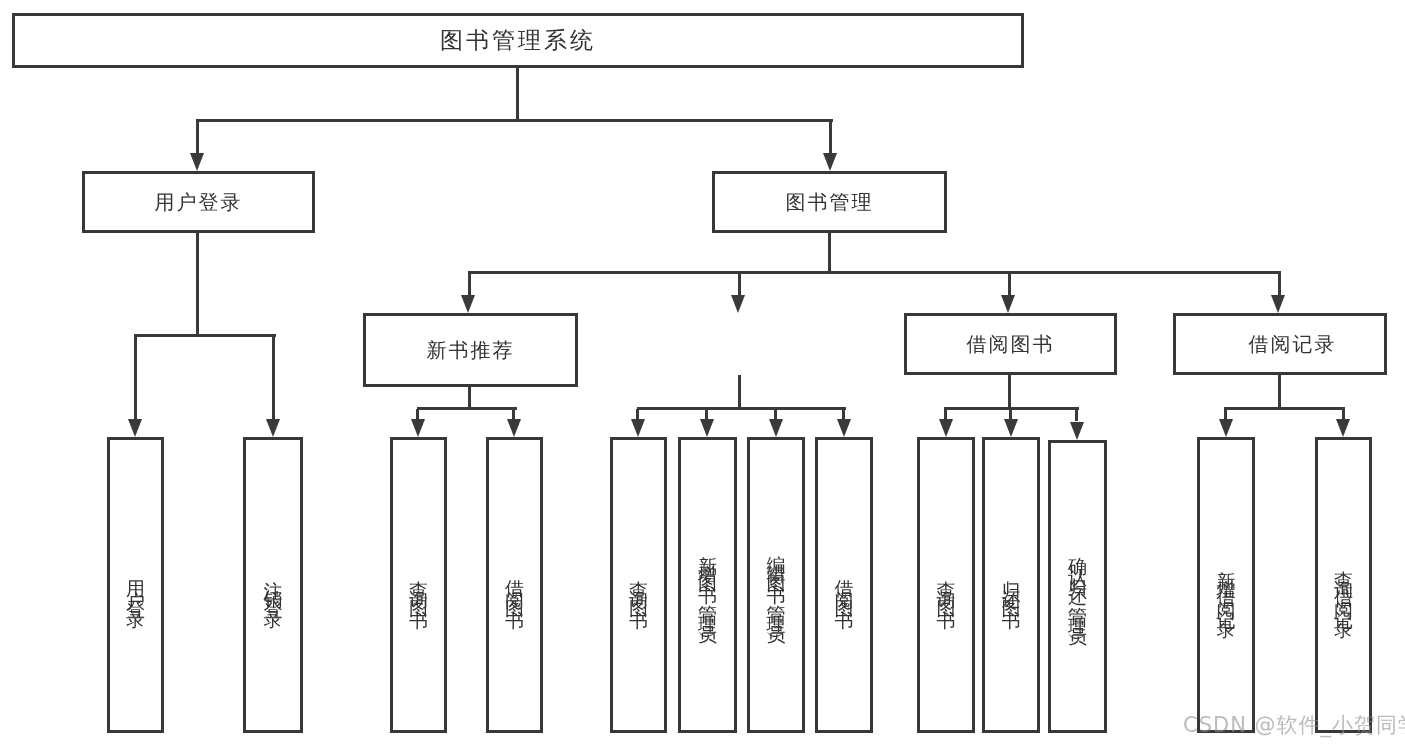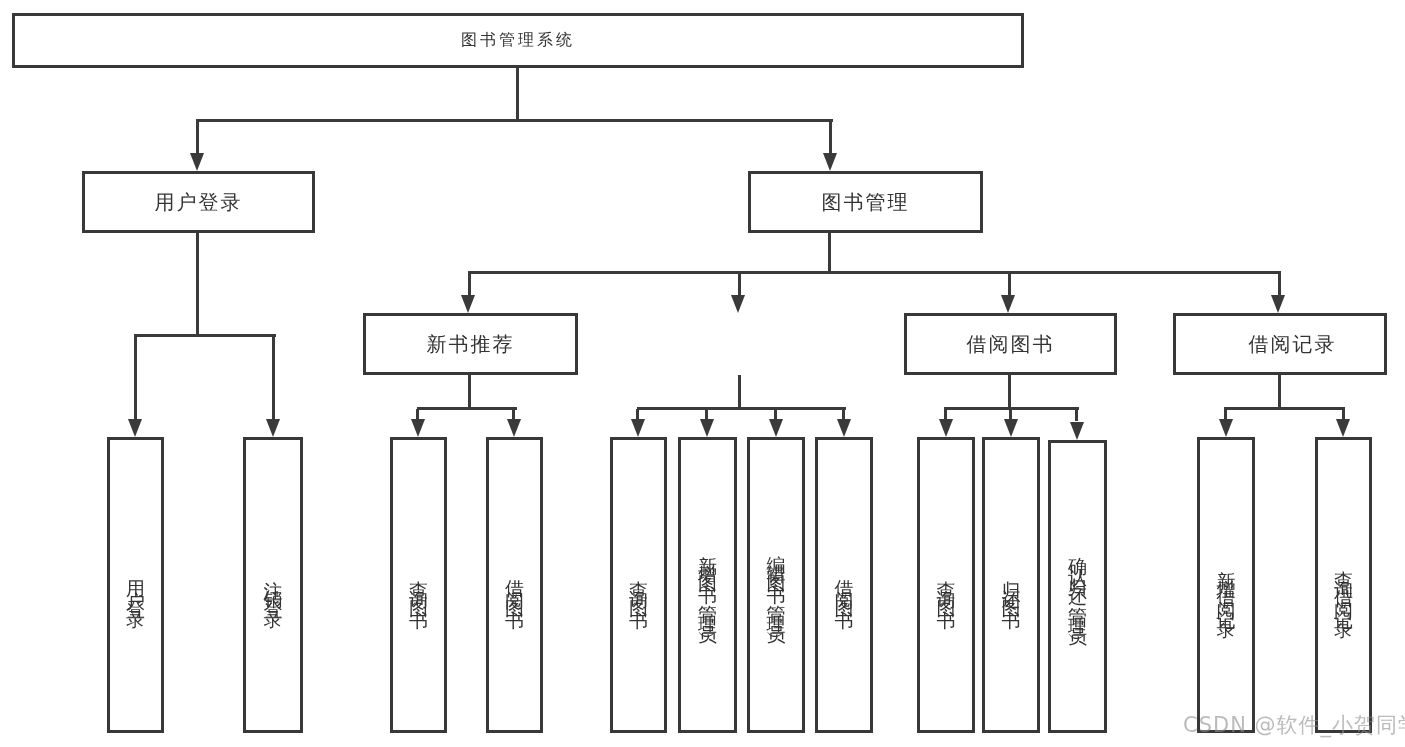--- a/index.html
+++ b/index.html
@@ -6,21 +6,21 @@
   #stage{
     position:relative;width:1405px;height:747px;background:#ffffff;overflow:hidden;
     font-family:"DejaVu Sans","Liberation Sans",sans-serif;color:#333333;
   }
   .box{
     position:absolute;box-sizing:border-box;background:#ffffff;
     border:3px solid #383838;display:flex;align-items:center;justify-content:center;
     z-index:2;
   }
   .hbox{font-size:20px;letter-spacing:2px;}
-  .root{font-size:16px;letter-spacing:3px;}
+  .root{font-size:23px;letter-spacing:3px;}
   .vbox{font-size:19px;}
   .vbox .vtxt{
     writing-mode:vertical-rl;text-orientation:mixed;
     letter-spacing:10px;line-height:1.05;
   }
   .vl{position:absolute;width:3px;background:#3a3a3a;z-index:1;}
   .hl{position:absolute;height:3px;background:#3a3a3a;z-index:1;}
   .ah{
     position:absolute;width:0;height:0;z-index:1;
     border-left:7px solid transparent;border-right:7px solid transparent;
@@ -38,25 +38,25 @@
 <div id="stage">
 
   <div class="box hbox root" style="left:12px;top:13px;width:1012px;height:55px;">
     <span>图书管理系统</span>
   </div>
 
   <div class="box hbox" style="left:82px;top:171px;width:233px;height:62px;">
     <span>用户登录</span>
   </div>
 
-  <div class="box hbox" style="left:712px;top:171px;width:235px;height:62px;margin-left:36px;">
+  <div class="box hbox" style="left:712px;top:171px;width:235px;height:62px;">
     <span>图书管理</span>
   </div>
 
-  <div class="box hbox" style="left:363px;top:313px;width:215px;height:62px;">
+  <div class="box hbox" style="left:363px;top:313px;width:215px;height:74px;">
     <span>新书推荐</span>
   </div>
 
 
   <div class="box hbox" style="left:904px;top:313px;width:213px;height:62px;">
     <span>借阅图书</span>
   </div>
 
   <div class="box hbox" style="left:1173px;top:313px;width:214px;height:62px;padding-left:25px;">
     <span>借阅记录</span>

